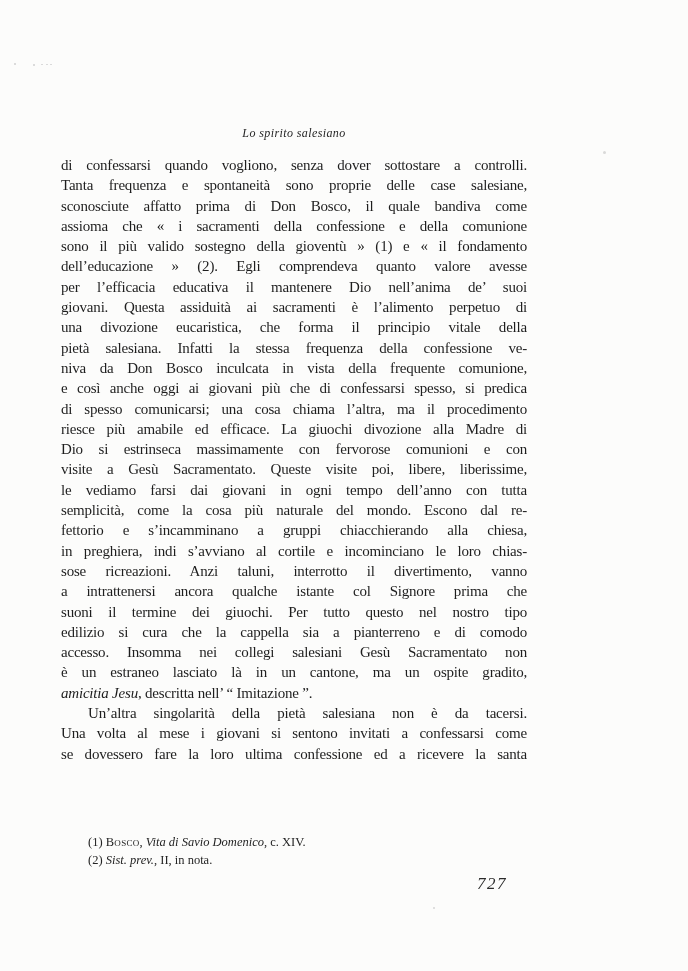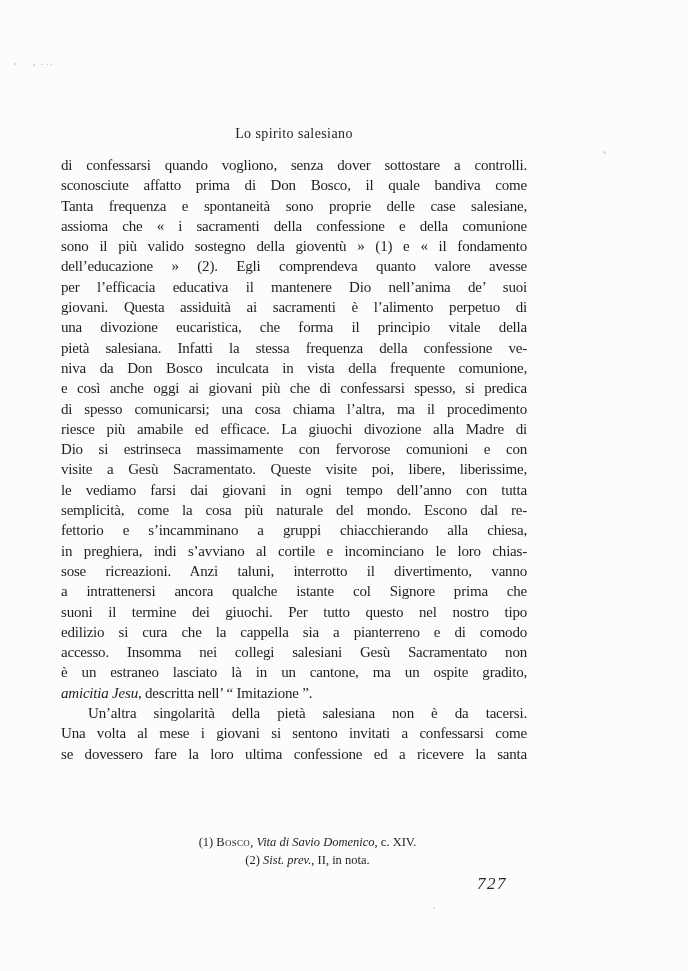--- a/index.html
+++ b/index.html
@@ -15,21 +15,22 @@
     font-family: "Liberation Serif", serif;
     color: #1e1e1e;
     overflow: hidden;
   }
   .running-head {
     position: absolute;
     top: 126px;
     left: 61px;
     width: 466px;
     text-align: center;
-    font-size: 14px;
+    font-style: italic;
+    font-size: 12px;
     letter-spacing: 0.4px;
     color: #252525;
   }
   .text-block {
     position: absolute;
     top: 155px;
     left: 61px;
     width: 466px;
     font-size: 15px;
     line-height: 20.3px;
@@ -52,21 +53,20 @@
     position: absolute;
     top: 834px;
     left: 61px;
     width: 466px;
     font-size: 12.5px;
     line-height: 17.5px;
     color: #242424;
   }
   .footnote {
     padding-left: 27px;
-    text-align: center;
   }
   .page-number {
     position: absolute;
     top: 874px;
     left: 477px;
     font-style: italic;
     font-size: 17px;
     letter-spacing: 1.5px;
     color: #2a2a2a;
   }
@@ -93,22 +93,22 @@
   <span class="speck s3"></span>
   <span class="speck s4"></span>
   <span class="speck s5"></span>
   <span class="speck s6"></span>
   <span class="speck s7"></span>
 
   <div class="running-head">Lo spirito salesiano</div>
 
   <div class="text-block" id="bodyBlock">
       <div class="line"><span>di confessarsi quando vogliono, senza dover sottostare a controlli.</span></div>
+      <div class="line"><span>Tanta frequenza e spontaneità sono proprie delle case salesiane,</span></div>
       <div class="line"><span>sconosciute affatto prima di Don Bosco, il quale bandiva come</span></div>
-      <div class="line"><span>Tanta frequenza e spontaneità sono proprie delle case salesiane,</span></div>
       <div class="line"><span>assioma che « i sacramenti della confessione e della comunione</span></div>
       <div class="line"><span>sono il più valido sostegno della gioventù » (1) e « il fondamento</span></div>
       <div class="line"><span>dell’educazione » (2). Egli comprendeva quanto valore avesse</span></div>
       <div class="line"><span>per l’efficacia educativa il mantenere Dio nell’anima de’ suoi</span></div>
       <div class="line"><span>giovani. Questa assiduità ai sacramenti è l’alimento perpetuo di</span></div>
       <div class="line"><span>una divozione eucaristica, che forma il principio vitale della</span></div>
       <div class="line"><span>pietà salesiana. Infatti la stessa frequenza della confessione ve-</span></div>
       <div class="line"><span>niva da Don Bosco inculcata in vista della frequente comunione,</span></div>
       <div class="line"><span>e così anche oggi ai giovani più che di confessarsi spesso, si predica</span></div>
       <div class="line"><span>di spesso comunicarsi; una cosa chiama l’altra, ma il procedimento</span></div>

